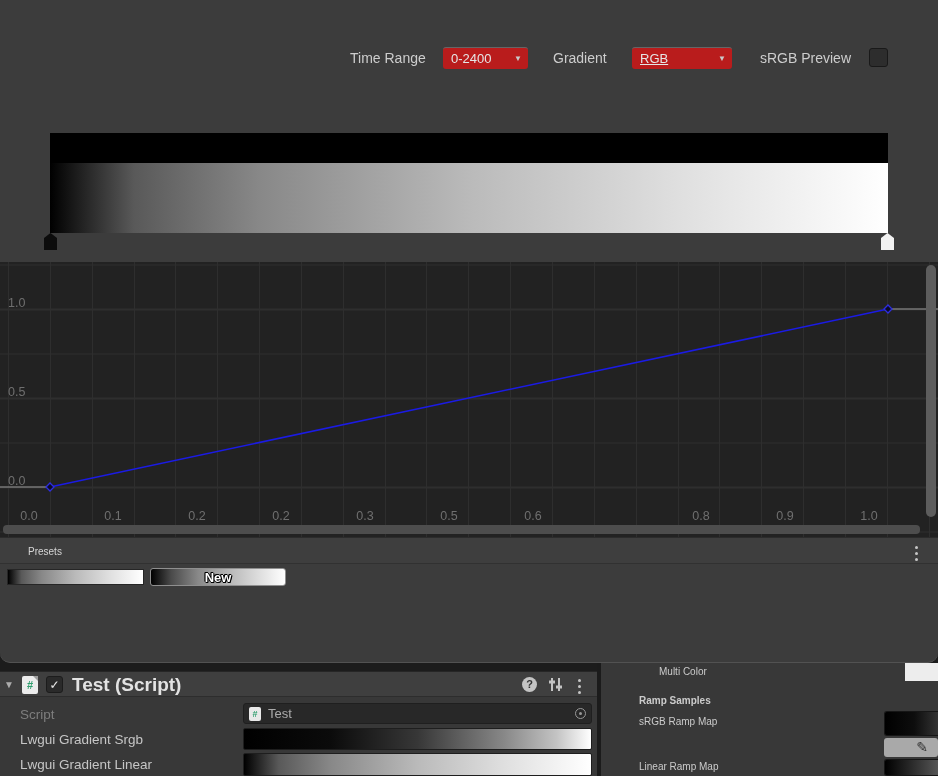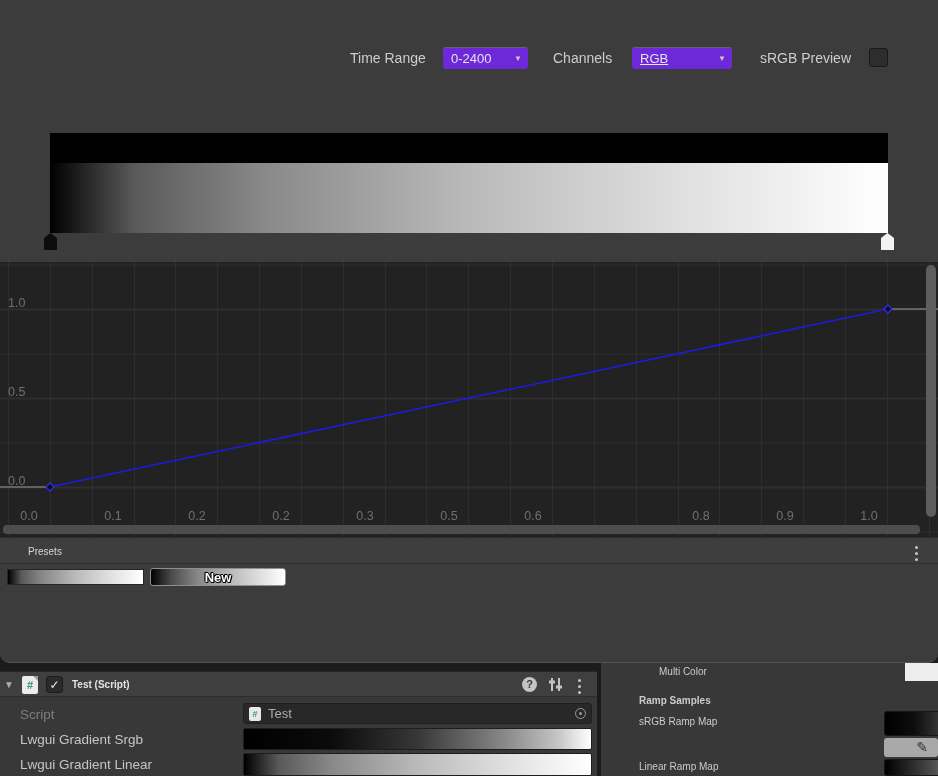--- a/index.html
+++ b/index.html
@@ -9,21 +9,21 @@
   
   .editor-window{position:absolute;left:0;top:0;width:938px;height:663px;background:#3c3c3c;
     border-radius:0 0 10px 10px;border-bottom:1px solid #525252;}
   .title-bar{position:absolute;left:0;top:0;width:100%;height:38px;background:#4a4948;border-bottom:1px solid #353535;}
   .title-text{position:absolute;left:10px;top:10px;font-size:15px;color:#ece9e4;}
   .close-btn{position:absolute;right:0;top:7px;width:27px;height:26px;background:#c24e4e;color:#fff;
     font-size:13px;font-weight:bold;text-align:center;line-height:26px;cursor:pointer;}
 
   
   .ctl-label{position:absolute;top:47px;height:22px;line-height:22px;font-size:14px;color:#cdcdcd;}
-  .dropdown{position:absolute;top:47px;height:22px;background:#6d28d9;border-radius:3px;border-top:1px solid #656565;
+  .dropdown{position:absolute;top:47px;height:22px;background:#b91c1c;border-radius:3px;border-top:1px solid #656565;
     color:#e6e6e6;font-size:13px;line-height:21px;padding-left:8px;cursor:pointer;}
   .dropdown .arrow{position:absolute;right:6px;top:0;font-size:8px;color:#c9c9c9;line-height:22px;}
   .checkbox{position:absolute;width:19px;height:19px;background:#2d2d2d;border:1px solid #191919;border-radius:3px;cursor:pointer;}
 
   
   .alpha-strip{position:absolute;left:50px;top:133px;width:838px;height:30px;background:#000;}
   .grad-strip{position:absolute;left:50px;top:163px;width:838px;height:70px;}
   .g-key{position:absolute;top:233px;width:13px;height:17px;
     clip-path:polygon(50% 0,100% 30%,100% 100%,0 100%,0 30%);cursor:pointer;}
   .g-key.left{left:44px;background:#0c0c0c;}
@@ -56,21 +56,21 @@
   
   .inspector{position:absolute;left:0;top:671px;width:597px;height:105px;background:#383838;}
   .insp-header{position:absolute;left:0;top:0;width:100%;height:26px;background:#3f3f3f;
     border-top:1px solid #262626;border-bottom:1px solid #2d2d2d;}
   .foldout{position:absolute;left:4px;top:7px;font-size:10px;color:#acacac;cursor:pointer;}
   .script-icon{position:absolute;width:16px;height:18px;background:#ececec;border-radius:2px;
     text-align:center;font-size:11px;font-weight:bold;color:#2f9e6e;line-height:18px;}
   .script-icon .fold{position:absolute;right:0;top:0;width:5px;height:5px;background:#9e9e9e;clip-path:polygon(0 0,100% 100%,100% 0);}
   .insp-check{position:absolute;left:46px;top:4px;width:17px;height:17px;background:#2a2a2a;border:1px solid #1c1c1c;
     border-radius:3px;color:#e8e8e8;font-size:12px;text-align:center;line-height:16px;cursor:pointer;}
-  .insp-title{position:absolute;left:72px;top:0;line-height:26px;font-size:10px;font-weight:bold;color:#e3e3e3;}
+  .insp-title{position:absolute;left:72px;top:0;line-height:26px;font-size:19px;font-weight:bold;color:#e3e3e3;}
   .help-icon{position:absolute;left:522px;top:5px;width:15px;height:15px;border-radius:50%;background:#c4c4c4;
     color:#333;font-size:11px;font-weight:bold;text-align:center;line-height:15px;cursor:pointer;}
   .preset-icon{position:absolute;left:548px;top:5px;cursor:pointer;}
   .insp-kebab{position:absolute;left:578px;top:7px;}
   .insp-label{position:absolute;left:20px;font-size:13.5px;color:#c6c6c6;}
   .insp-label.dim{color:#7e7e7e;}
   .obj-field{position:absolute;left:243px;top:32px;width:349px;height:21px;background:#282828;
     border:1px solid #1f1f1f;border-radius:3px;cursor:pointer;}
   .obj-field .mini-icon{position:absolute;left:5px;top:3px;width:12px;height:14px;background:#e8e8e8;border-radius:2px;
     font-size:9px;font-weight:bold;color:#2f9e6e;text-align:center;line-height:14px;}
@@ -96,21 +96,21 @@
 <div id="root">
 
   <div class="editor-window">
 
 
     <span class="ctl-label" style="left:350px;">Time Range</span>
     <div class="dropdown" style="left:443px;width:85px;">
       <span>0-2400</span>
       <span class="arrow">▼</span>
     </div>
-    <span class="ctl-label" style="left:553px;">Channels</span>
+    <span class="ctl-label" style="left:553px;">Gradient</span>
     <div class="dropdown" style="left:632px;width:100px;text-decoration:underline;">
       <span>RGB</span>
       <span class="arrow">▼</span>
     </div>
     <span class="ctl-label" style="left:760px;">sRGB Preview</span>
     <div class="checkbox" style="left:869px;top:48px;"></div>
 
     <div class="alpha-strip"></div>
     <div class="grad-strip" style="background: linear-gradient(to right, rgb(0, 0, 0) 0%, rgb(89, 89, 89) 10%, rgb(136, 136, 136) 25%, rgb(186, 186, 186) 50%, rgb(223, 223, 223) 75%, rgb(255, 255, 255) 100%);"></div>
     <div class="g-key left"></div>

